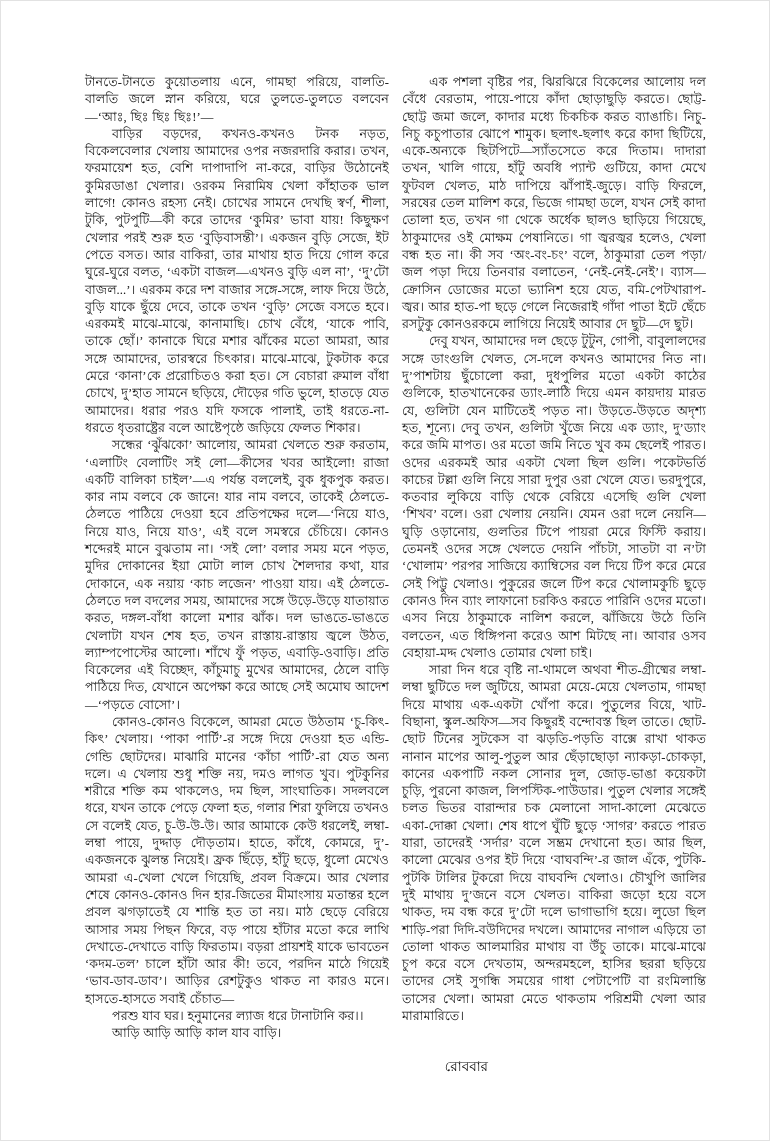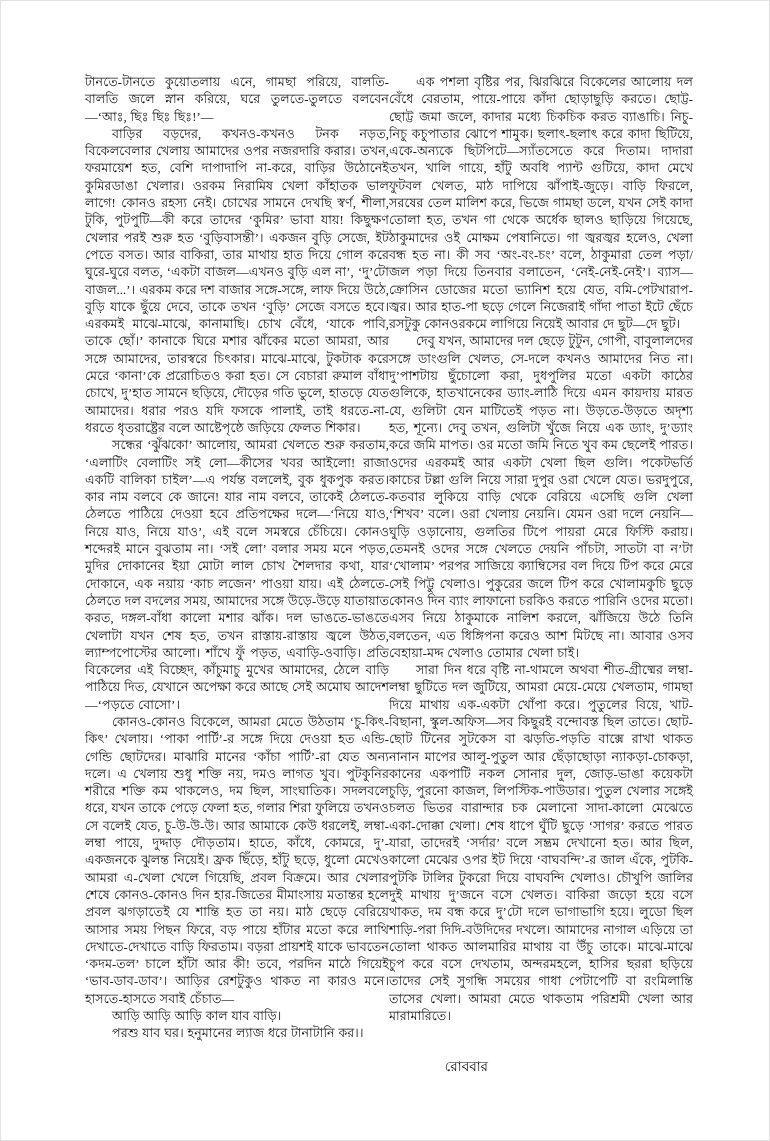--- a/index.html
+++ b/index.html
@@ -19,21 +19,21 @@
     inset: 0;
     background: #ffffff;
     box-shadow: inset 0 0 0 1px #e2e2e2;
   }
   .columns {
     position: absolute;
     left: 85px;
     top: 74px;
     width: 622px;
     display: flex;
-    gap: 0;
+    gap: 13px;
   }
   .col {
     width: 304px;
     min-width: 304px;
     text-align: justify;
     font-size: 12.6px;
     line-height: 17.3px;
     color: #151515;
     letter-spacing: 0.1px;
     word-spacing: 0.5px;
@@ -76,22 +76,22 @@
 
 <div class="page">
 
   <div class="columns">
 
     <div class="col">
       <p>টানতে-টানতে কুয়োতলায় এনে, গামছা পরিয়ে, বালতি-বালতি জলে স্নান করিয়ে, ঘরে তুলতে-তুলতে বলবেন—‘আঃ, ছিঃ ছিঃ ছিঃ!’—</p>
       <p class="indent">বাড়ির বড়দের, কখনও-কখনও টনক নড়ত, বিকেলবেলার খেলায় আমাদের ওপর নজরদারি করার। তখন, ফরমায়েশ হত, বেশি দাপাদাপি না-করে, বাড়ির উঠোনেই কুমিরডাঙা খেলার। ওরকম নিরামিষ খেলা কাঁহাতক ভাল লাগে! কোনও রহস্য নেই। চোখের সামনে দেখছি স্বর্ণ, শীলা, টুকি, পুটপুটি—কী করে তাদের ‘কুমির’ ভাবা যায়! কিছুক্ষণ খেলার পরই শুরু হত ‘বুড়িবাসন্তী’। একজন বুড়ি সেজে, ইট পেতে বসত। আর বাকিরা, তার মাথায় হাত দিয়ে গোল করে ঘুরে-ঘুরে বলত, ‘একটা বাজল—এখনও বুড়ি এল না’, ‘দু’টো বাজল...’। এরকম করে দশ বাজার সঙ্গে-সঙ্গে, লাফ দিয়ে উঠে, বুড়ি যাকে ছুঁয়ে দেবে, তাকে তখন ‘বুড়ি’ সেজে বসতে হবে। এরকমই মাঝে-মাঝে, কানামাছি। চোখ বেঁধে, ‘যাকে পাবি, তাকে ছোঁ।’ কানাকে ঘিরে মশার ঝাঁকের মতো আমরা, আর সঙ্গে আমাদের, তারস্বরে চিৎকার। মাঝে-মাঝে, টুকটাক করে মেরে ‘কানা’কে প্ররোচিতও করা হত। সে বেচারা রুমাল বাঁধা চোখে, দু’হাত সামনে ছড়িয়ে, দৌড়ের গতি ভুলে, হাতড়ে যেত আমাদের। ধরার পরও যদি ফসকে পালাই, তাই ধরতে-না-ধরতে ধৃতরাষ্ট্রের বলে আষ্টেপৃষ্ঠে জড়িয়ে ফেলত শিকার।</p>
       <p class="indent">সন্ধের ‘ঝুঁঝকো’ আলোয়, আমরা খেলতে শুরু করতাম, ‘এলাটিং বেলাটিং সই লো—কীসের খবর আইলো! রাজা একটি বালিকা চাইল’—এ পর্যন্ত বললেই, বুক ধুকপুক করত। কার নাম বলবে কে জানে! যার নাম বলবে, তাকেই ঠেলতে-ঠেলতে পাঠিয়ে দেওয়া হবে প্রতিপক্ষের দলে—‘নিয়ে যাও, নিয়ে যাও, নিয়ে যাও’, এই বলে সমস্বরে চেঁচিয়ে। কোনও শব্দেরই মানে বুঝতাম না। ‘সই লো’ বলার সময় মনে পড়ত, মুদির দোকানের ইয়া মোটা লাল চোখ শৈলদার কথা, যার দোকানে, এক নয়ায় ‘কাচ লজেন’ পাওয়া যায়। এই ঠেলতে-ঠেলতে দল বদলের সময়, আমাদের সঙ্গে উড়ে-উড়ে যাতায়াত করত, দঙ্গল-বাঁধা কালো মশার ঝাঁক। দল ভাঙতে-ভাঙতে খেলাটা যখন শেষ হত, তখন রাস্তায়-রাস্তায় জ্বলে উঠত, ল্যাম্পপোস্টের আলো। শাঁখে ফুঁ পড়ত, এবাড়ি-ওবাড়ি। প্রতি বিকেলের এই বিচ্ছেদ, কাঁচুমাচু মুখের আমাদের, ঠেলে বাড়ি পাঠিয়ে দিত, যেখানে অপেক্ষা করে আছে সেই অমোঘ আদেশ—‘পড়তে বোসো’।</p>
       <p class="indent">কোনও-কোনও বিকেলে, আমরা মেতে উঠতাম ‘চু-কিৎ-কিৎ’ খেলায়। ‘পাকা পার্টি’-র সঙ্গে দিয়ে দেওয়া হত এন্ডি-গেন্ডি ছোটদের। মাঝারি মানের ‘কাঁচা পার্টি’-রা যেত অন্য দলে। এ খেলায় শুধু শক্তি নয়, দমও লাগত খুব। পুটকুনির শরীরে শক্তি কম থাকলেও, দম ছিল, সাংঘাতিক। সদলবলে ধরে, যখন তাকে পেড়ে ফেলা হত, গলার শিরা ফুলিয়ে তখনও সে বলেই যেত, চু-উ-উ-উ। আর আমাকে কেউ ধরলেই, লম্বা-লম্বা পায়ে, দুদ্দাড় দৌড়তাম। হাতে, কাঁধে, কোমরে, দু’-একজনকে ঝুলন্ত নিয়েই। ফ্রক ছিঁড়ে, হাঁটু ছড়ে, ধুলো মেখেও আমরা এ-খেলা খেলে গিয়েছি, প্রবল বিক্রমে। আর খেলার শেষে কোনও-কোনও দিন হার-জিতের মীমাংসায় মতান্তর হলে প্রবল ঝগড়াতেই যে শান্তি হত তা নয়। মাঠ ছেড়ে বেরিয়ে আসার সময় পিছন ফিরে, বড় পায়ে হাঁটার মতো করে লাথি দেখাতে-দেখাতে বাড়ি ফিরতাম। বড়রা প্রায়শই যাকে ভাবতেন ‘কদম-তল’ চালে হাঁটা আর কী! তবে, পরদিন মাঠে গিয়েই ‘ভাব-ডাব-ডাব’। আড়ির রেশটুকুও থাকত না কারও মনে। হাসতে-হাসতে সবাই চেঁচাত—</p>
+      <p class="verse">পরশু যাব ঘর। হনুমানের ল্যাজ ধরে টানাটানি কর।।</p>
       <p class="verse">আড়ি আড়ি আড়ি কাল যাব বাড়ি।</p>
-      <p class="verse">পরশু যাব ঘর। হনুমানের ল্যাজ ধরে টানাটানি কর।।</p>
     </div>
 
     <div class="col">
       <p class="indent">এক পশলা বৃষ্টির পর, ঝিরঝিরে বিকেলের আলোয় দল বেঁধে বেরতাম, পায়ে-পায়ে কাঁদা ছোড়াছুড়ি করতে। ছোট্ট-ছোট্ট জমা জলে, কাদার মধ্যে চিকচিক করত ব্যাঙাচি। নিচু-নিচু কচুপাতার ঝোপে শামুক। ছলাৎ-ছলাৎ করে কাদা ছিটিয়ে, একে-অন্যকে ছিটপিটে—স্যাঁতসেতে করে দিতাম। দাদারা তখন, খালি গায়ে, হাঁটু অবধি প্যান্ট গুটিয়ে, কাদা মেখে ফুটবল খেলত, মাঠ দাপিয়ে ঝাঁপাই-জুড়ে। বাড়ি ফিরলে, সরষের তেল মালিশ করে, ভিজে গামছা ডলে, যখন সেই কাদা তোলা হত, তখন গা থেকে অর্ধেক ছালও ছাড়িয়ে গিয়েছে, ঠাকুমাদের ওই মোক্ষম পেষানিতে। গা জ্বরজ্বর হলেও, খেলা বন্ধ হত না। কী সব ‘অং-বং-চং’ বলে, ঠাকুমারা তেল পড়া/জল পড়া দিয়ে তিনবার বলাতেন, ‘নেই-নেই-নেই’। ব্যাস—ক্রোসিন ডোজের মতো ভ্যানিশ হয়ে যেত, বমি-পেটখারাপ-জ্বর। আর হাত-পা ছড়ে গেলে নিজেরাই গাঁদা পাতা ইটে ছেঁচে রসটুকু কোনওরকমে লাগিয়ে নিয়েই আবার দে ছুট—দে ছুট।</p>
       <p class="indent">দেবু যখন, আমাদের দল ছেড়ে টুটুন, গোপী, বাবুলালদের সঙ্গে ডাংগুলি খেলত, সে-দলে কখনও আমাদের নিত না। দু’পাশটায় ছুঁচোলো করা, দুধপুলির মতো একটা কাঠের গুলিকে, হাতখানেকের ড্যাং-লাঠি দিয়ে এমন কায়দায় মারত যে, গুলিটা যেন মাটিতেই পড়ত না। উড়তে-উড়তে অদৃশ্য হত, শূন্যে। দেবু তখন, গুলিটা খুঁজে নিয়ে এক ড্যাং, দু’ড্যাং করে জমি মাপত। ওর মতো জমি নিতে খুব কম ছেলেই পারত। ওদের এরকমই আর একটা খেলা ছিল গুলি। পকেটভর্তি কাচের টল্লা গুলি নিয়ে সারা দুপুর ওরা খেলে যেত। ভরদুপুরে, কতবার লুকিয়ে বাড়ি থেকে বেরিয়ে এসেছি গুলি খেলা ‘শিখব’ বলে। ওরা খেলায় নেয়নি। যেমন ওরা দলে নেয়নি—ঘুড়ি ওড়ানোয়, গুলতির টিপে পায়রা মেরে ফিস্টি করায়। তেমনই ওদের সঙ্গে খেলতে দেয়নি পাঁচটা, সাতটা বা ন’টা ‘খোলাম’ পরপর সাজিয়ে ক্যাম্বিসের বল দিয়ে টিপ করে মেরে সেই পিট্টু খেলাও। পুকুরের জলে টিপ করে খোলামকুচি ছুড়ে কোনও দিন ব্যাং লাফানো চরকিও করতে পারিনি ওদের মতো। এসব নিয়ে ঠাকুমাকে নালিশ করলে, ঝাঁজিয়ে উঠে তিনি বলতেন, এত ধিঙ্গিপনা করেও আশ মিটছে না। আবার ওসব বেহায়া-মদ্দ খেলাও তোমার খেলা চাই।</p>
       <p class="indent">সারা দিন ধরে বৃষ্টি না-থামলে অথবা শীত-গ্রীষ্মের লম্বা-লম্বা ছুটিতে দল জুটিয়ে, আমরা মেয়ে-মেয়ে খেলতাম, গামছা দিয়ে মাথায় এক-একটা খোঁপা করে। পুতুলের বিয়ে, খাট-বিছানা, স্কুল-অফিস—সব কিছুরই বন্দোবস্ত ছিল তাতে। ছোট-ছোট টিনের সুটকেস বা ঝড়তি-পড়তি বাক্সে রাখা থাকত নানান মাপের আলু-পুতুল আর ছেঁড়াছোড়া ন্যাকড়া-চোকড়া, কানের একপাটি নকল সোনার দুল, জোড়-ভাঙা কয়েকটা চুড়ি, পুরনো কাজল, লিপস্টিক-পাউডার। পুতুল খেলার সঙ্গেই চলত ভিতর বারান্দার চক মেলানো সাদা-কালো মেঝেতে একা-দোক্কা খেলা। শেষ ধাপে ঘুঁটি ছুড়ে ‘সাগর’ করতে পারত যারা, তাদেরই ‘সর্দার’ বলে সম্ভ্রম দেখানো হত। আর ছিল, কালো মেঝের ওপর ইট দিয়ে ‘বাঘবন্দি’-র জাল এঁকে, পুটকি-পুটকি টালির টুকরো দিয়ে বাঘবন্দি খেলাও। চৌখুপি জালির দুই মাথায় দু’জনে বসে খেলত। বাকিরা জড়ো হয়ে বসে থাকত, দম বন্ধ করে দু’টো দলে ভাগাভাগি হয়ে। লুডো ছিল শাড়ি-পরা দিদি-বউদিদের দখলে। আমাদের নাগাল এড়িয়ে তা তোলা থাকত আলমারির মাথায় বা উঁচু তাকে। মাঝে-মাঝে চুপ করে বসে দেখতাম, অন্দরমহলে, হাসির ছররা ছড়িয়ে তাদের সেই সুগন্ধি সময়ের গাধা পেটাপেটি বা রংমিলান্তি তাসের খেলা। আমরা মেতে থাকতাম পরিশ্রমী খেলা আর মারামারিতে।</p>
     </div>
 
   </div>
 

